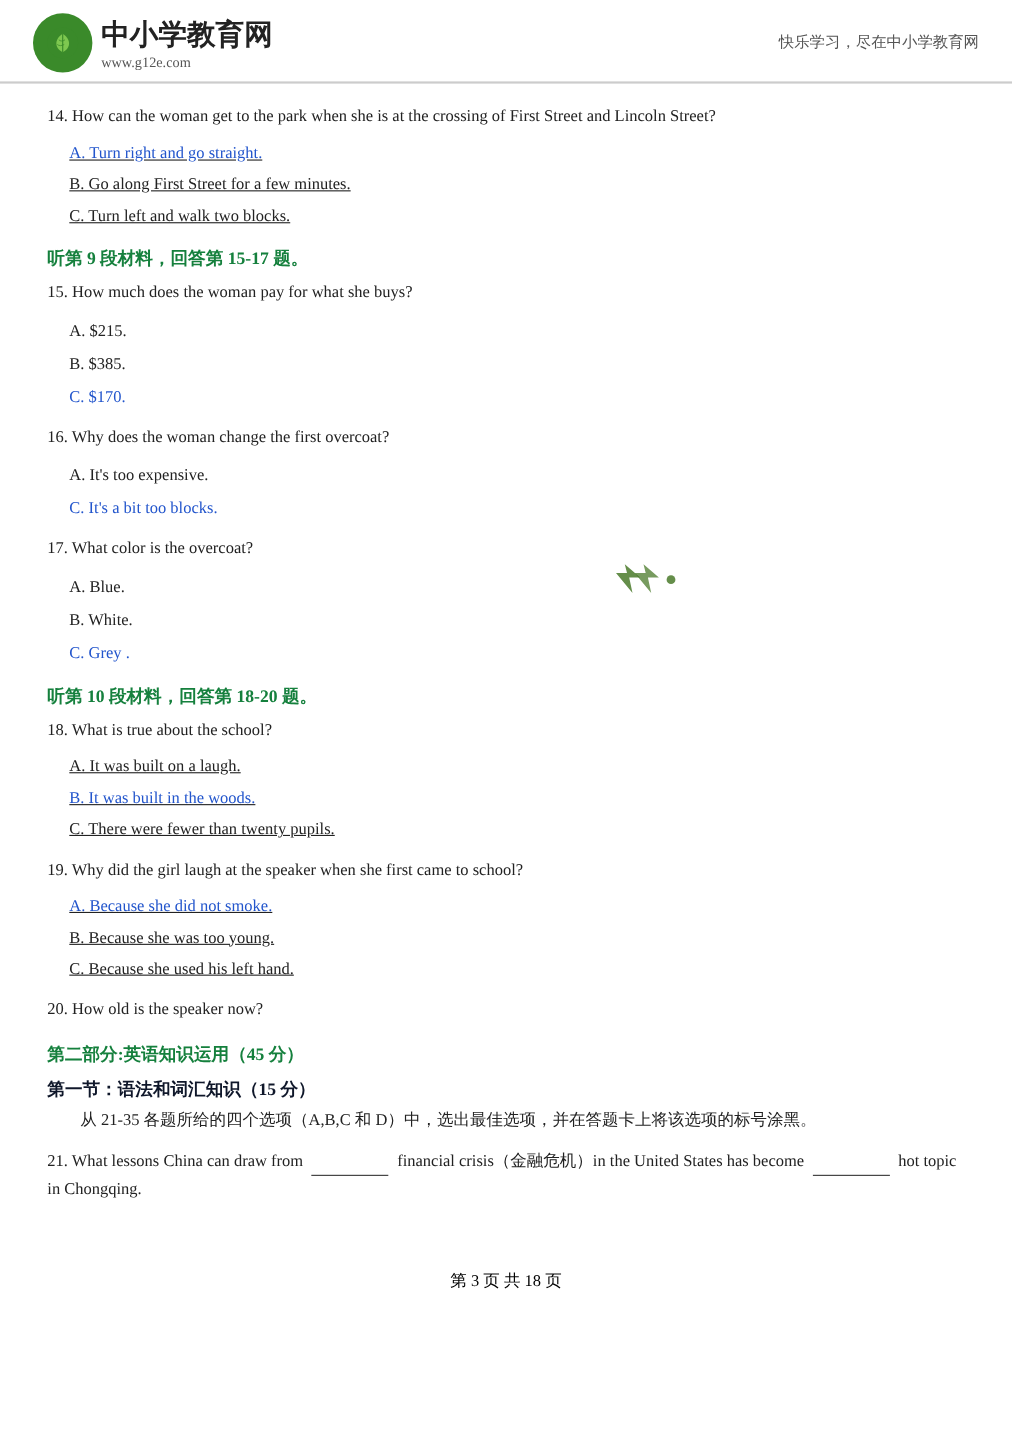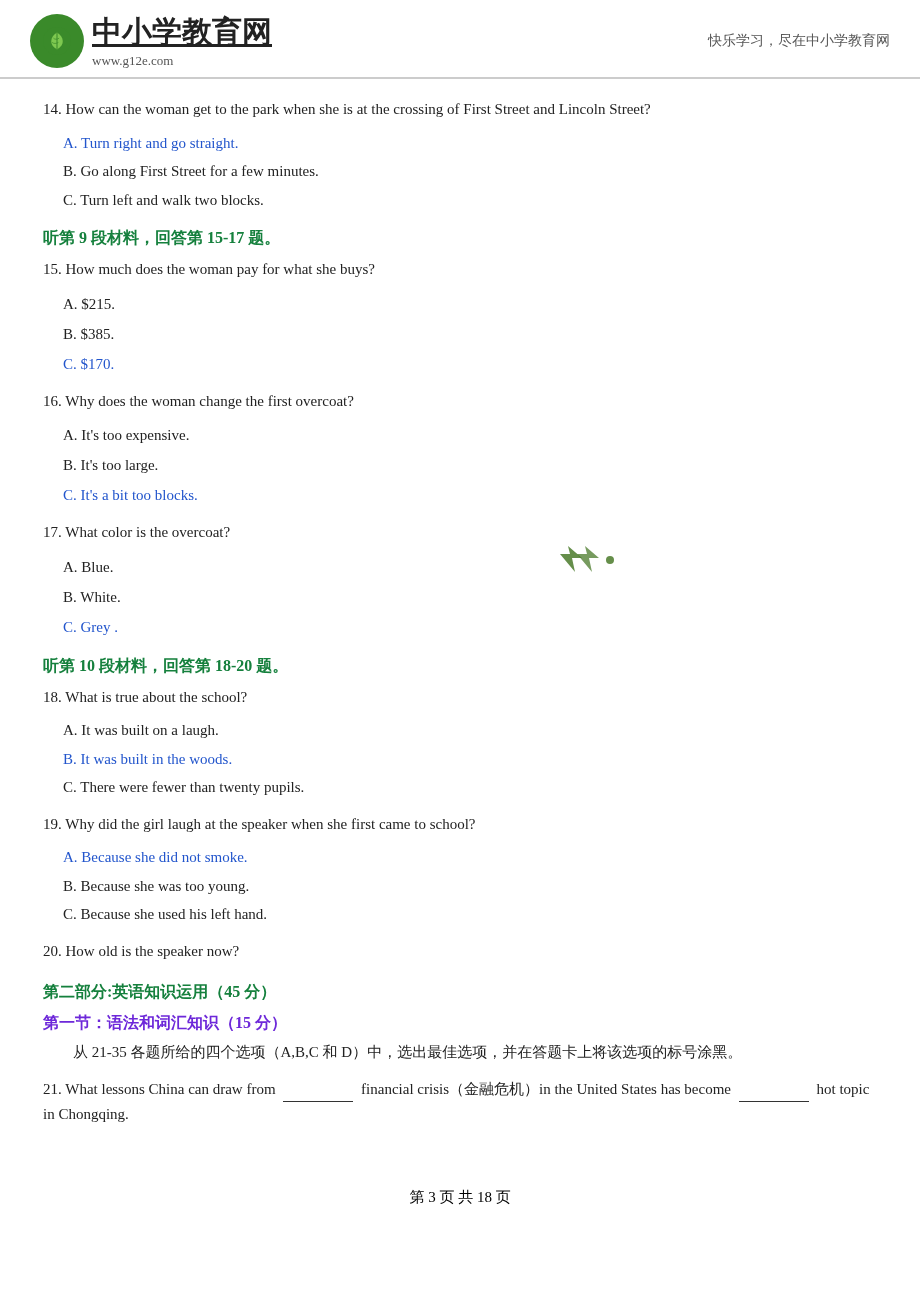--- a/index.html
+++ b/index.html
@@ -37,25 +37,24 @@
     }
     .logo-leaf {
       width: 28px;
       height: 28px;
     }
     .logo-text {
       display: flex;
       flex-direction: column;
     }
     .logo-title {
-      font-size: 30px;
+      font-size: 26px;
       font-weight: bold;
       color: #222;
       font-family: "SimHei", "黑体", sans-serif;
-      text-decoration: underline;
     }
     .logo-url {
       font-size: 13px;
       color: #555;
     }
     .header-slogan {
       font-size: 14px;
       color: #555;
       text-align: right;
     }
@@ -67,41 +66,42 @@
     }
     .question-text {
       font-size: 15px;
       color: #222;
       line-height: 1.7;
       margin-bottom: 6px;
     }
     .options {
       margin-left: 20px;
       margin-bottom: 4px;
+      text-decoration: underline;
     }
     .opt-a { min-width: 220px; }
     .opt-b { min-width: 220px; }
     .opt-c { min-width: 200px; }
     .option-single {
       display: block;
       line-height: 1.9;
       font-size: 15px;
     }
     .blue { color: #2255cc; }
     .section-title {
       font-weight: bold;
       font-size: 16px;
       margin: 14px 0 8px 0;
       color: #15803d;
     }
     .sub-section-title {
       font-weight: bold;
       font-size: 16px;
       margin: 10px 0 6px 0;
-      color: #6d28d9;
+      color: #0f172a;
     }
     .indent {
       text-indent: 2em;
     }
     .footer {
       text-align: center;
       font-size: 15px;
       color: #000000;
       margin-top: 20px;
       padding-bottom: 10px;
@@ -170,21 +170,20 @@
       <span class="opt-a">A. $215.</span>
       <span class="opt-b">B. $385.</span>
       <span class="opt-c blue">C. $170.</span>
     </div>
   </div>
 
   <div class="question-block">
     <div class="question-text">16. Why does the woman change the first overcoat?</div>
     <div class="q-inline-options">
       <span class="opt-a">A. It's too expensive.</span>
-      <span class="opt-b">B. It's too large.</span>
       <span class="opt-c blue">C. It's a bit too blocks.</span>
     </div>
   </div>
 
   <div class="question-block">
     <div class="question-text">17. What color is the overcoat?</div>
     <div style="position:relative;">
       <div class="q-inline-options">
         <span class="opt-a">A. Blue.</span>
         <span class="opt-b">B. White.</span>

